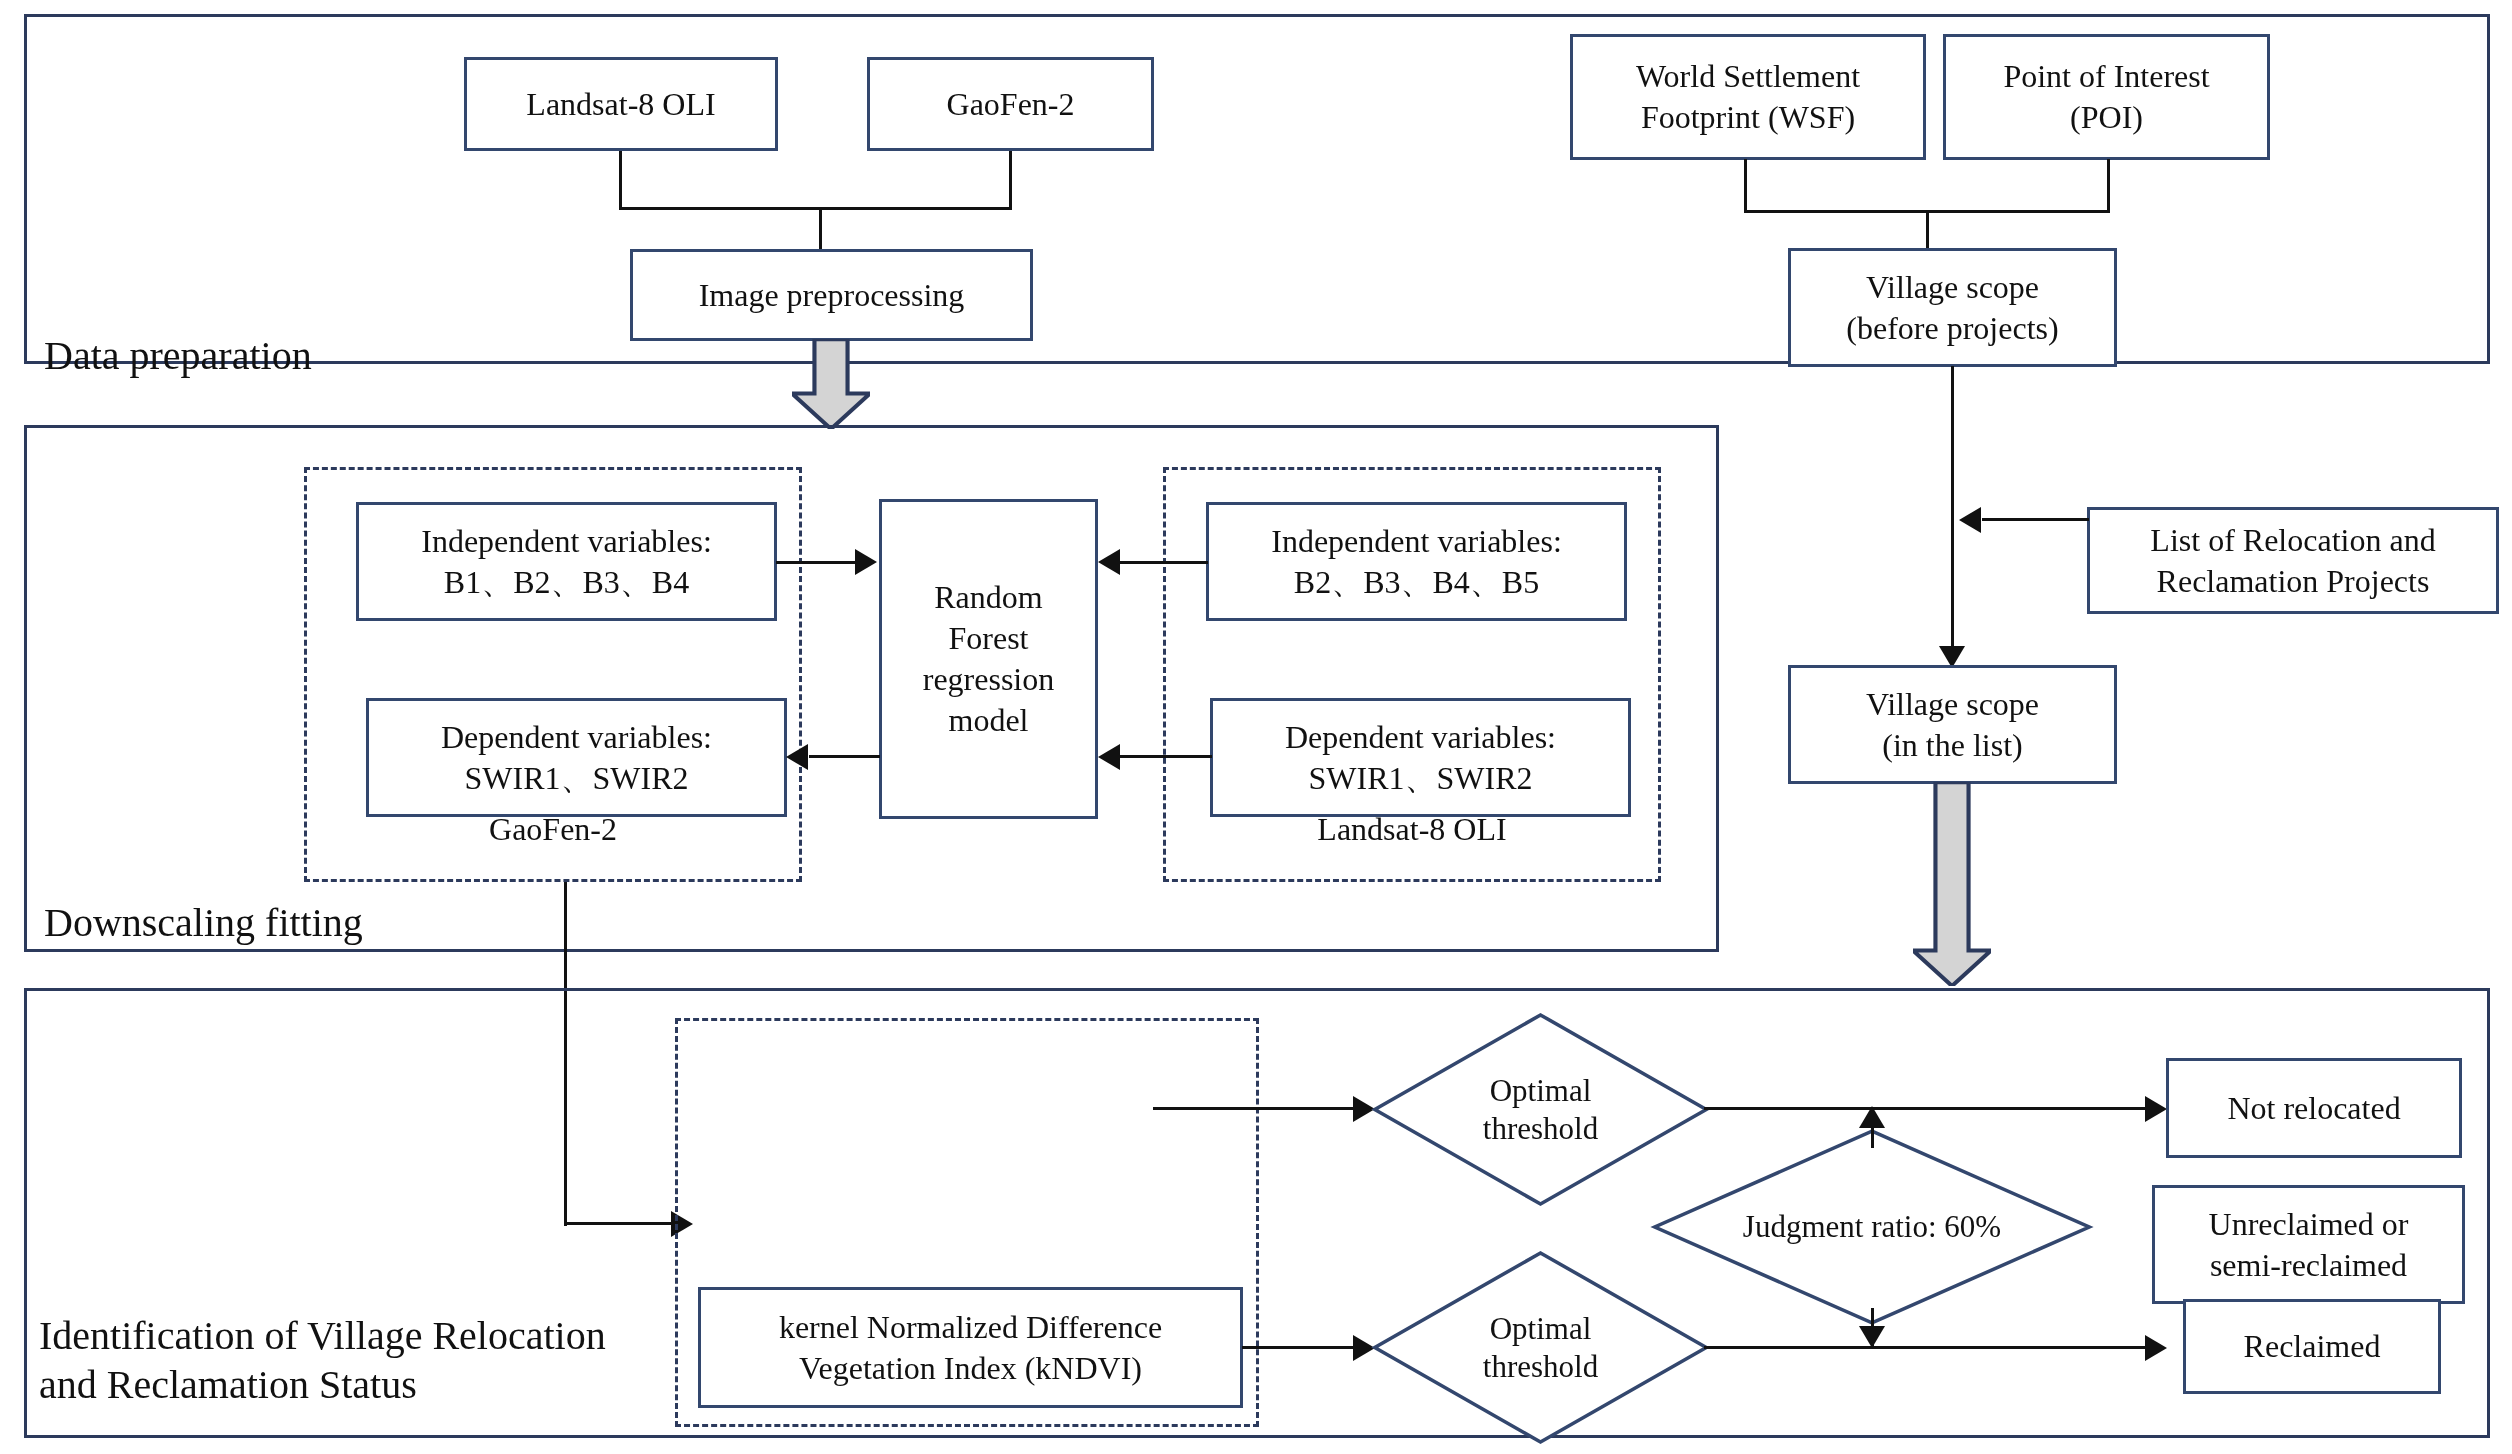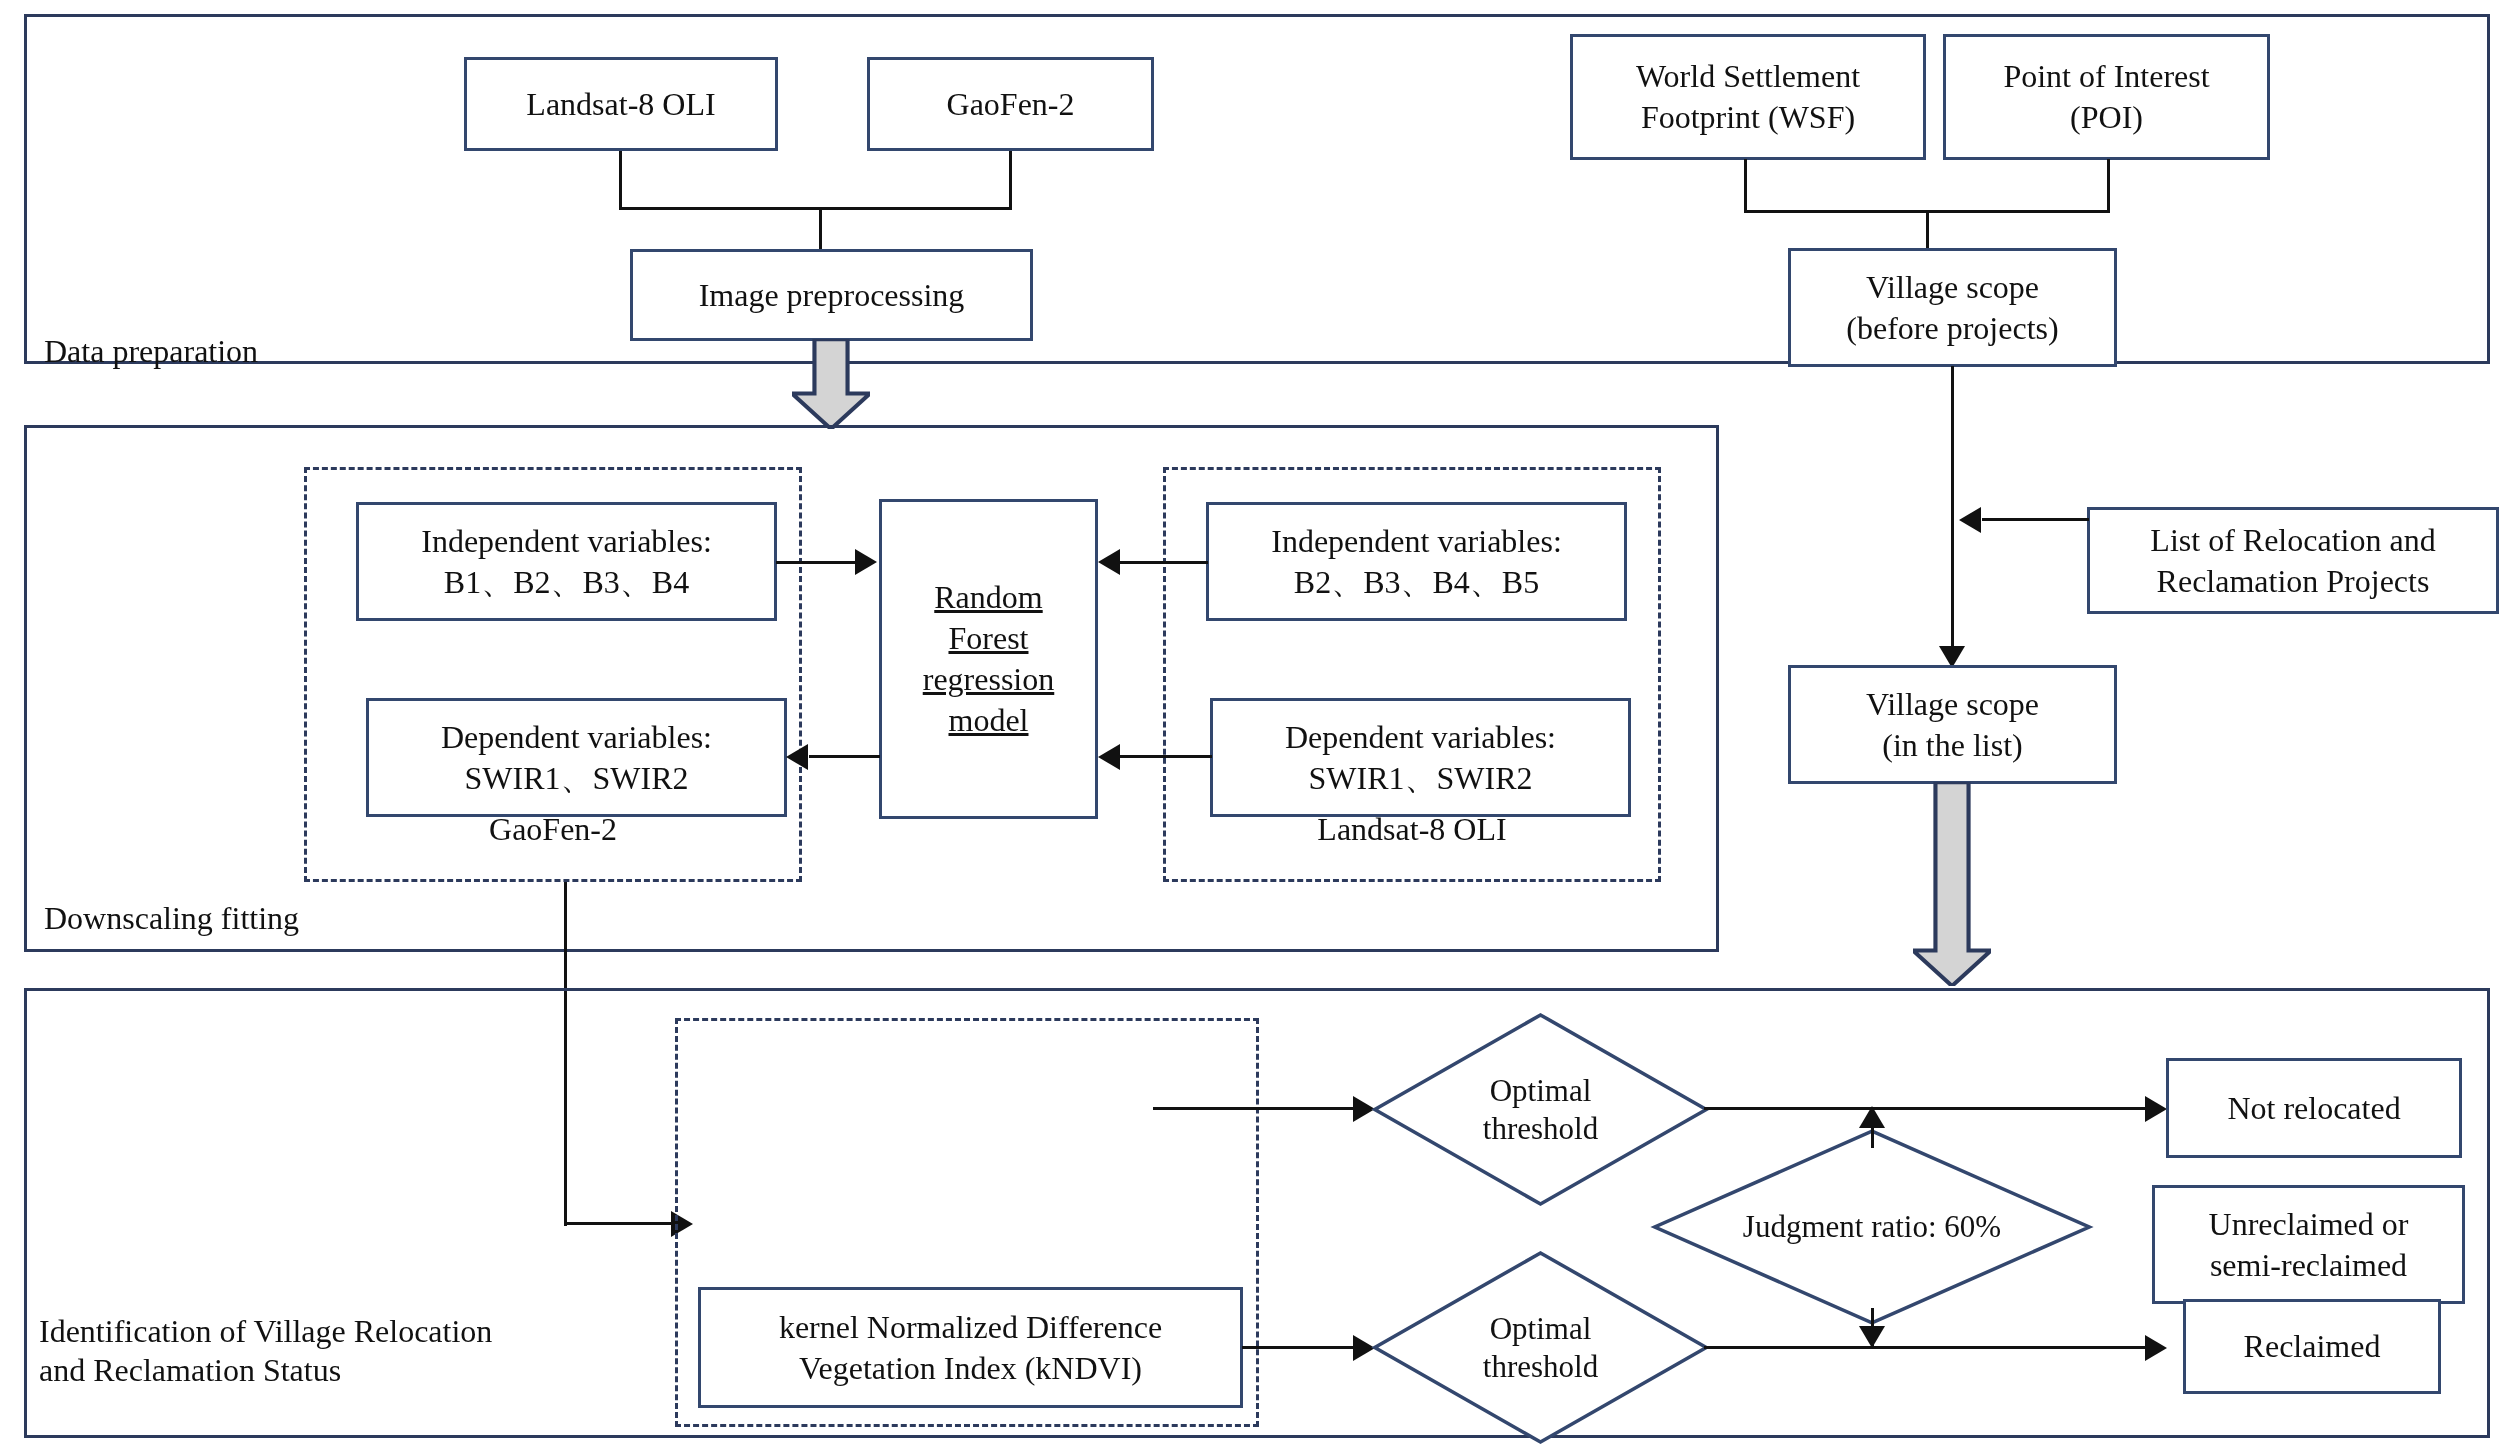--- a/index.html
+++ b/index.html
@@ -1,21 +1,21 @@
 <!DOCTYPE html>
 <html style="font-size:9.5px"><head>
 <meta charset="utf-8">
 <style>
   html,body{margin:0;padding:0;background:#ffffff;}
   body{font-family:"Liberation Serif", serif;}
   #stage{position:relative;width:2512px;height:1455px;background:#ffffff;overflow:hidden;}
 
   
   .panel{position:absolute;border:3.6px solid #2c3a5c;background:transparent;box-sizing:border-box;}
-  .panel-label{position:absolute;font-size:32px;color:#111;white-space:pre-line;line-height:1.22;font-family:Liberation Serif, serif;}
+  .panel-label{position:absolute;font-size:40px;color:#111;white-space:pre-line;line-height:1.22;font-family:Liberation Serif, serif;}
 
   
   .box{position:absolute;box-sizing:border-box;border:3px solid #33476e;background:#fff;
        display:flex;align-items:center;justify-content:center;text-align:center;
        font-size:32px;color:#111;line-height:1.28;padding:2.4px 6px;white-space:pre-line;}
 
   
   .dashgroup{position:absolute;box-sizing:border-box;border:3px dashed #2c3a5c;background:transparent;}
   .dashgroup-label{position:absolute;font-size:32px;color:#111;text-align:center;}
 
@@ -108,21 +108,21 @@
 
   <div class="dashgroup" style="left:1163px;top:467px;width:498px;height:415px;"></div>
   <div class="dashgroup-label" style="left:1163px;top:811px;width:498px;">Landsat-8 OLI</div>
 
   <div class="box" style="left:356px;top:502px;width:421px;height:119px;">Independent variables:
 B1、B2、B3、B4</div>
 
   <div class="box" style="left:366px;top:698px;width:421px;height:119px;">Dependent variables:
 SWIR1、SWIR2</div>
 
-  <div class="box" style="left:879px;top:499px;width:219px;height:320px;text-decoration:underline;">Random
+  <div class="box" style="left:879px;top:499px;width:219px;height:320px;">Random
 Forest
 regression
 model</div>
 
   <div class="box" style="left:1206px;top:502px;width:421px;height:119px;">Independent variables:
 B2、B3、B4、B5</div>
 
   <div class="box" style="left:1210px;top:698px;width:421px;height:119px;">Dependent variables:
 SWIR1、SWIR2</div>
 

